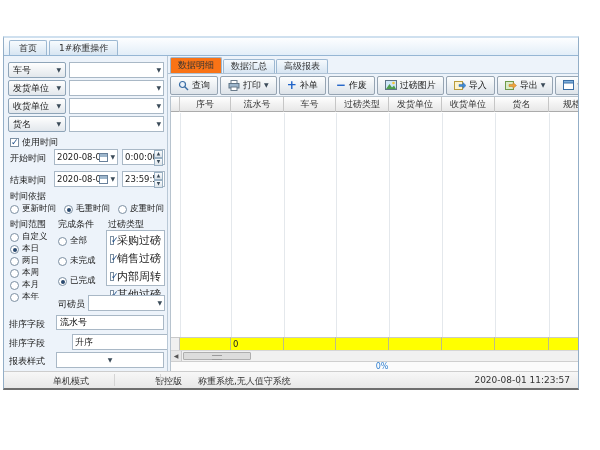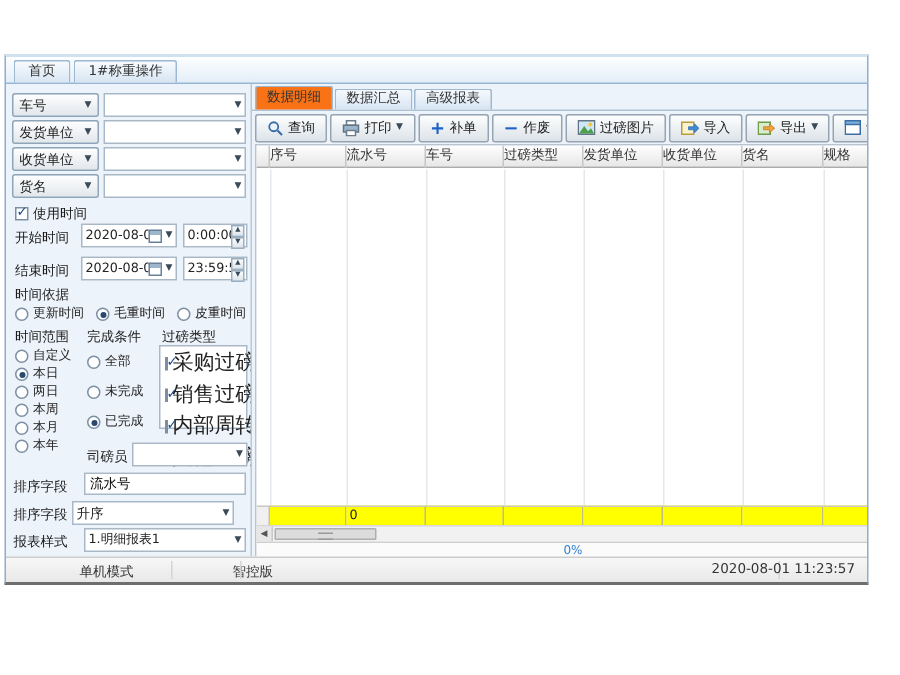--- a/index.html
+++ b/index.html
@@ -39,41 +39,41 @@
                    border-radius:50%; background:#29486e; }
   .optrow { display:flex; align-items:center; gap:3px; white-space:nowrap; }
   .calicon { display:inline-block; width:9px; height:9px; border:1px solid #68809a;
              background:linear-gradient(#9db6cc 0 3px,#fff 3px); margin-right:2px; }
   .spin { display:flex; flex-direction:column; width:9px; height:14px; margin-left:auto; }
   .spin i { flex:1; font-style:normal; font-size:4.5px; line-height:6px; text-align:center; color:#3a4a58;
             background:linear-gradient(#fafcfe,#dde4ea); border:1px solid #9ab0c2; }
   .txtinput { height:15px; background:#fff; border:1px solid #a9b8c6; font-family:inherit; font-size:9px;
               padding:0 3px; width:100%; }
   .typebox { background:#fff; border:1px solid #a9b8c6; padding:2px 3px; }
-  .typebox .optrow { margin-bottom:3px; font-size:14px; }
+  .typebox .optrow { margin-bottom:3px; font-size:11px; }
 
   
   .rightpanel { position:absolute; left:164px; top:18px; right:0; bottom:17px; background:#edf3fa; overflow:hidden; }
   .dtabs { position:absolute; left:2px; top:1px; height:16px; display:flex; align-items:flex-end; }
   .dtab { height:14px; line-height:13px; padding:0 7px; margin-right:1px; color:#333;
           border:1px solid #9cb8d2; border-bottom:none; border-radius:2px 2px 0 0;
           background:linear-gradient(#f5f9fd,#d7e5f2); white-space:nowrap; }
   .dtab.active { background:#f97316; height:16px; line-height:15px; }
   .dtabline { position:absolute; left:0; top:17px; width:100%; height:1px; background:#aec2d5; }
 
   .toolbar { position:absolute; left:2px; top:19px; right:1px; height:20px; display:flex; gap:2px; align-items:center; }
   .tbtn { flex:0 0 auto; display:flex; align-items:center; gap:3px; height:19px; padding:0 7px;
           background:linear-gradient(#fdfefe,#dde3e9); border:1px solid #96a4b2; border-radius:2px; white-space:nowrap; }
   .tbtn svg { display:block; }
   .tbtn .plus { color:#1e62c8; font-weight:bold; font-size:12px; line-height:10px; }
 
   .grid { position:absolute; left:2px; top:40px; width:424px; bottom:0; background:#fff; border:1px solid #b7c3ce; border-bottom:none; overflow:hidden; }
   .ghead { position:absolute; left:0; top:0; width:100%; height:15px; display:flex;
            background:linear-gradient(#fefefe,#e7e7e7); border-bottom:1px solid #ababab; }
-  .gcell { height:15px; line-height:14px; text-align:left; color:#333;
+  .gcell { height:15px; line-height:14px; text-align:center; color:#333;
            border-right:1px solid #c6c6c6; overflow:hidden; white-space:nowrap; flex:0 0 auto; }
   .gbody { position:absolute; left:0; top:16px; width:100%; bottom:34px; background:#fff; }
   .vline { position:absolute; top:0; bottom:0; width:1px; background:#e4e8ec; }
   .sumrow { position:absolute; left:0; bottom:21px; width:100%; height:13px; display:flex; }
   .scell { height:13px; line-height:12px; background:#ffff00; border-right:1px solid #bdbd86;
            border-top:1px solid #c9c9c9; padding:0 2px; flex:0 0 auto; font-size:8.5px; }
   .scell.ind { background:#f0f0f0; border-right:1px solid #c0c0c0; }
   .hscroll { position:absolute; left:0; bottom:10px; width:100%; height:11px; background:#f1f1f1;
              border-top:1px solid #d6d6d6; }
   .hscroll .larr { position:absolute; left:0; top:0; width:11px; height:10px; background:#e7e7e7;
@@ -249,28 +249,27 @@
     <span class="abs lbl" style="left:54px;top:242px">司磅员</span>
     <div class="abs combo" style="left:84px;top:239px;width:77px">
         <span class="fill"></span>
         <span class="arr">▼</span>
       </div>
 
     <span class="abs lbl" style="left:5px;top:262px">排序字段</span>
     <div class="abs" style="left:52px;top:259px;width:108px"><input class="txtinput" value="流水号" style=""></div>
 
     <span class="abs lbl" style="left:5px;top:281px">排序字段</span>
-    <div class="abs combo" style="left:44px;top:278px;width:108px">
+    <div class="abs combo" style="left:68px;top:278px;width:108px">
         <span class="fill">升序</span>
         <span class="arr">▼</span>
       </div>
 
     <span class="abs lbl" style="left:5px;top:299px">报表样式</span>
     <div class="abs combo tinytxt" style="left:52px;top:296px;width:108px">
-        <span class="fill">1.明细报表1</span>
         <span class="arr">▼</span>
       </div>
 
   </div>
 
   <div class="rightpanel">
     <div class="dtabline"></div>
     <div class="dtabs">
       <div class="dtab active">数据明细</div>
       <div class="dtab">数据汇总</div>
@@ -373,17 +372,18 @@
       </div>
       <div class="progress"><span>0%</span></div>
     </div>
   </div>
 
   <div class="statusbar">
     <span style="left:17px">单机模式</span>
     <div class="sdiv" style="left:110px"></div>
     <span style="left:119px">智控版</span>
     <div class="sdiv" style="left:156px"></div>
+    <span style="left:162px">称重系统,无人值守系统</span>
     <div class="sdiv" style="left:515px"></div>
     <span style="right:8px">2020-08-01 11:23:57</span>
   </div>
 
 </div>
 
 </body></html>

